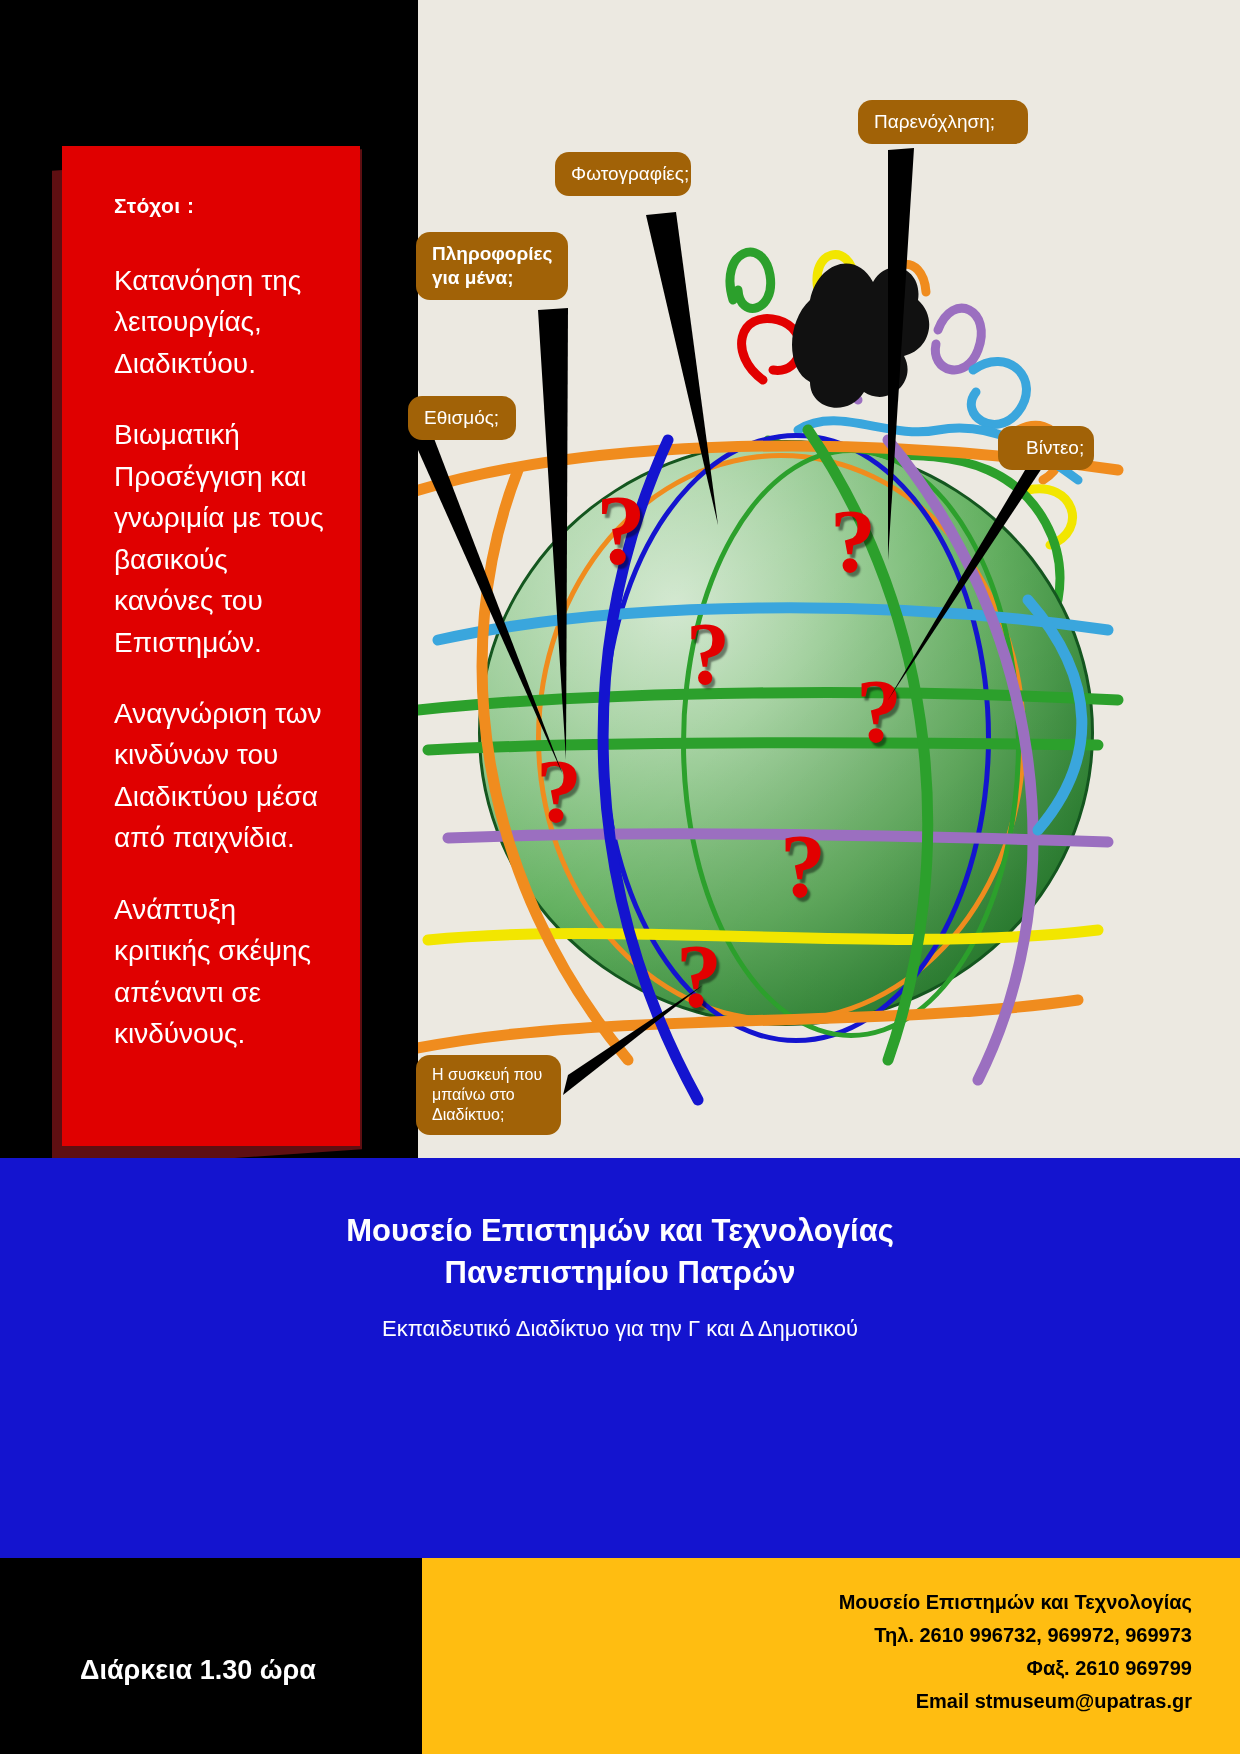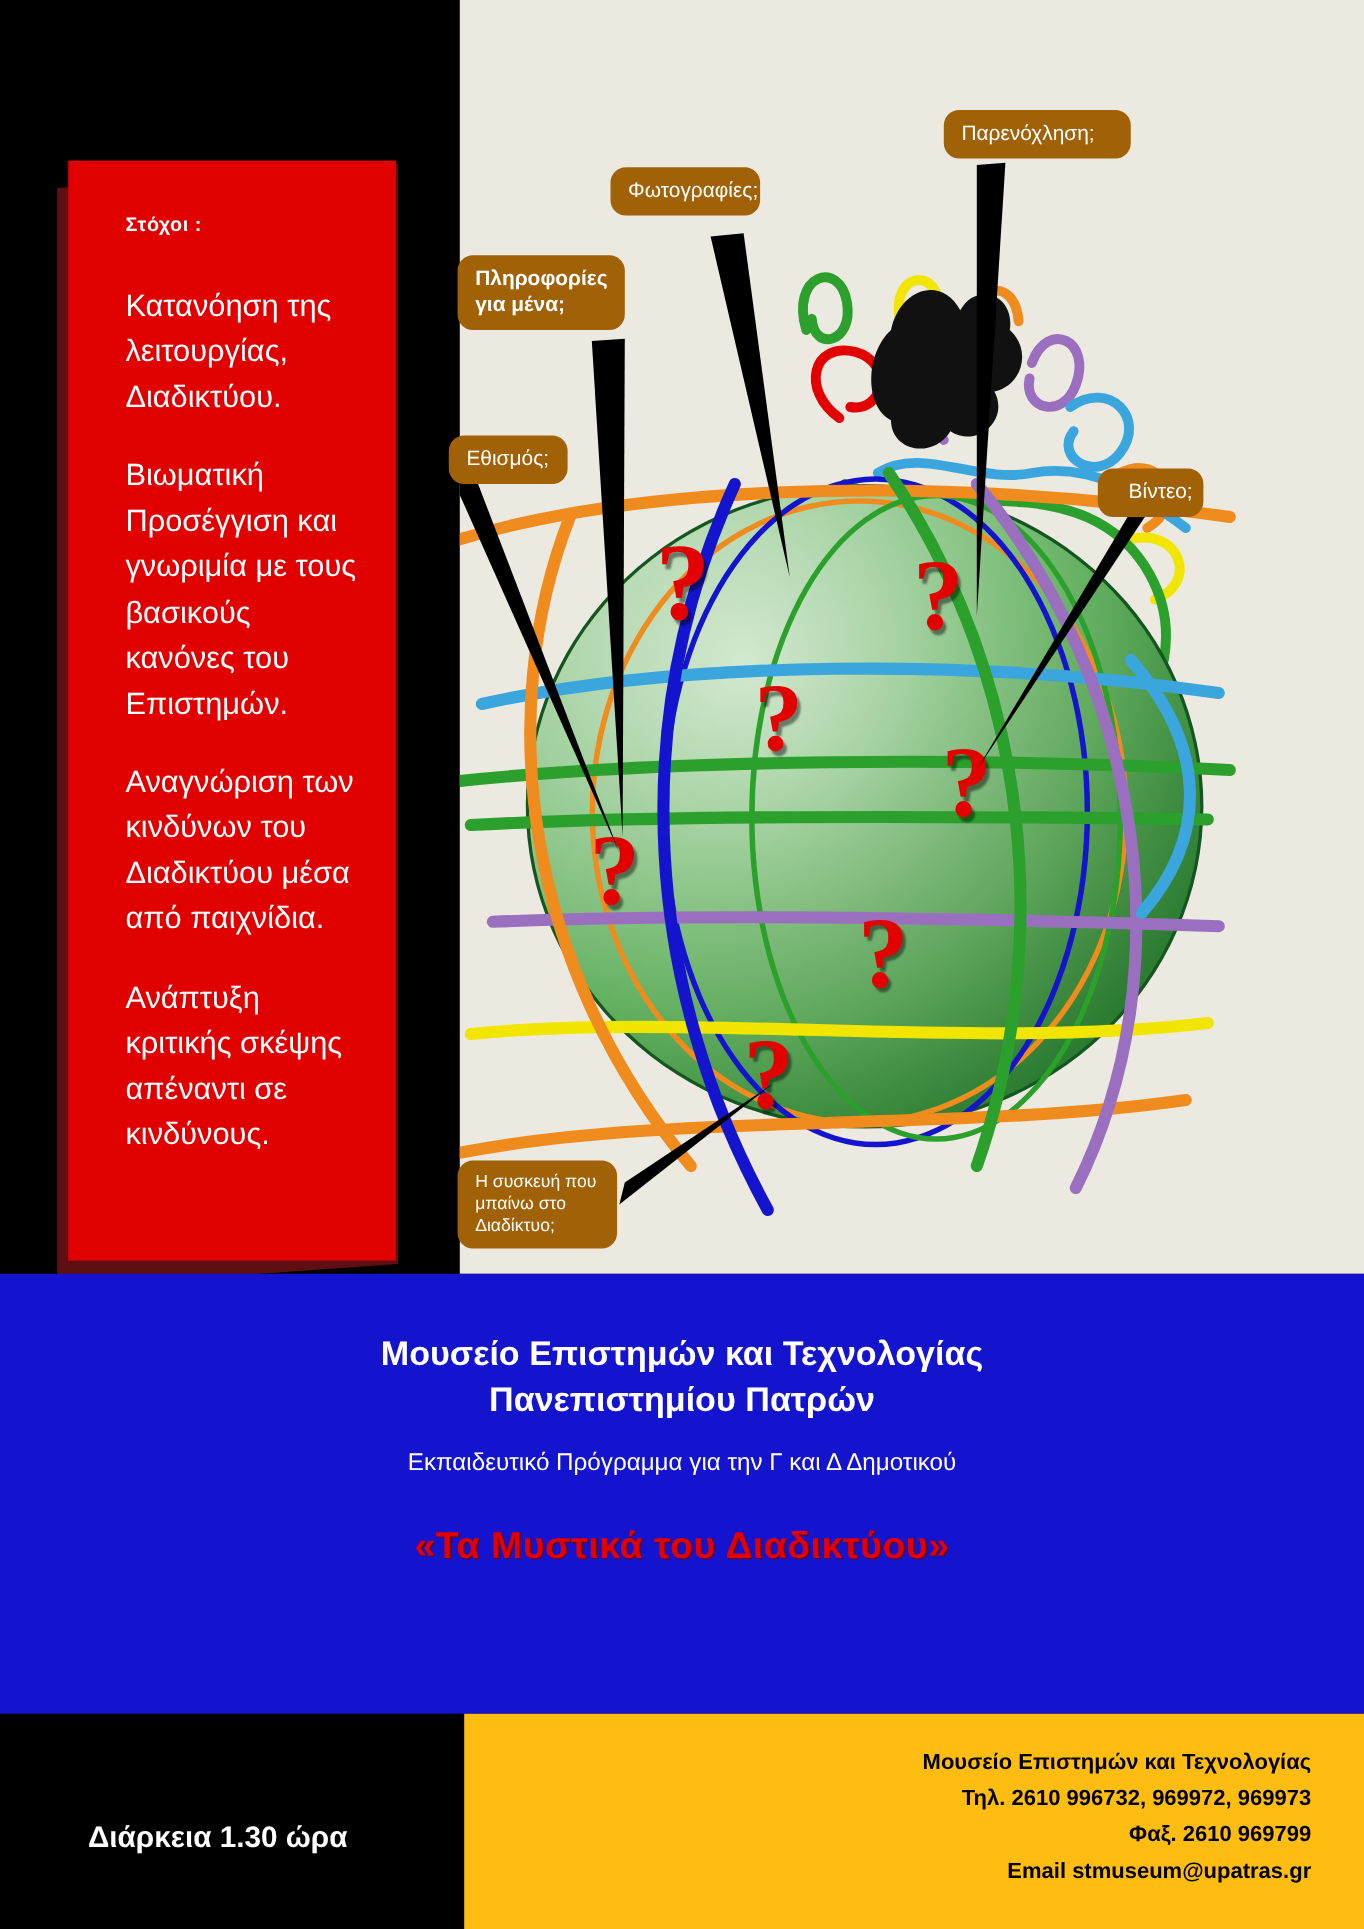--- a/index.html
+++ b/index.html
@@ -68,21 +68,21 @@
     position: absolute;
     left: 62px; top: 146px;
     width: 298px;
     height: 1000px;
     background: #e00000;
     box-sizing: border-box;
     padding: 48px 30px 20px 52px;
   }
   .red-box h1 {
     margin: 0 0 42px 0;
-    font-size: 18px;
+    font-size: 21px;
     font-weight: bold;
     color: #ffffff;
     letter-spacing: 0.5px;
   }
   .red-box p {
     margin: 0 0 30px 0;
     font-size: 28px;
     line-height: 1.48;
     color: #ffffff;
   }
@@ -276,22 +276,21 @@
     <div class="callout" style="left:580px; top:426px; width:96px;padding-left:28px;">Βίντεο;</div>
     <div class="callout" style="left:-2px; top:1055px; width:145px; font-size:16px;">Η συσκευή που μπαίνω  στο Διαδίκτυο;</div>
   </div>
 
   <div class="blue-band">
     <div class="band-inner">
       <div class="band-title">
         <div>Μουσείο  Επιστημών και Τεχνολογίας</div>
         <div>Πανεπιστημίου Πατρών</div>
       </div>
-      <p class="band-sub">Εκπαιδευτικό Πρόγραμμα για την Γ και Δ Δημοτικού</p>
-      <p class="band-program">«Τα Μυστικά του Διαδικτύου»</p>
+      <p class="band-sub">Εκπαιδευτικό Διαδίκτυο για την Γ και Δ Δημοτικού</p>
     </div>
   </div>
 
   <div class="black-bottom-left"></div>
   <div class="yellow-bottom"></div>
 
   <div class="duration">Διάρκεια  1.30 ώρα</div>
 
   <div class="contact">
     <div>Μουσείο Επιστημών και Τεχνολογίας</div>

